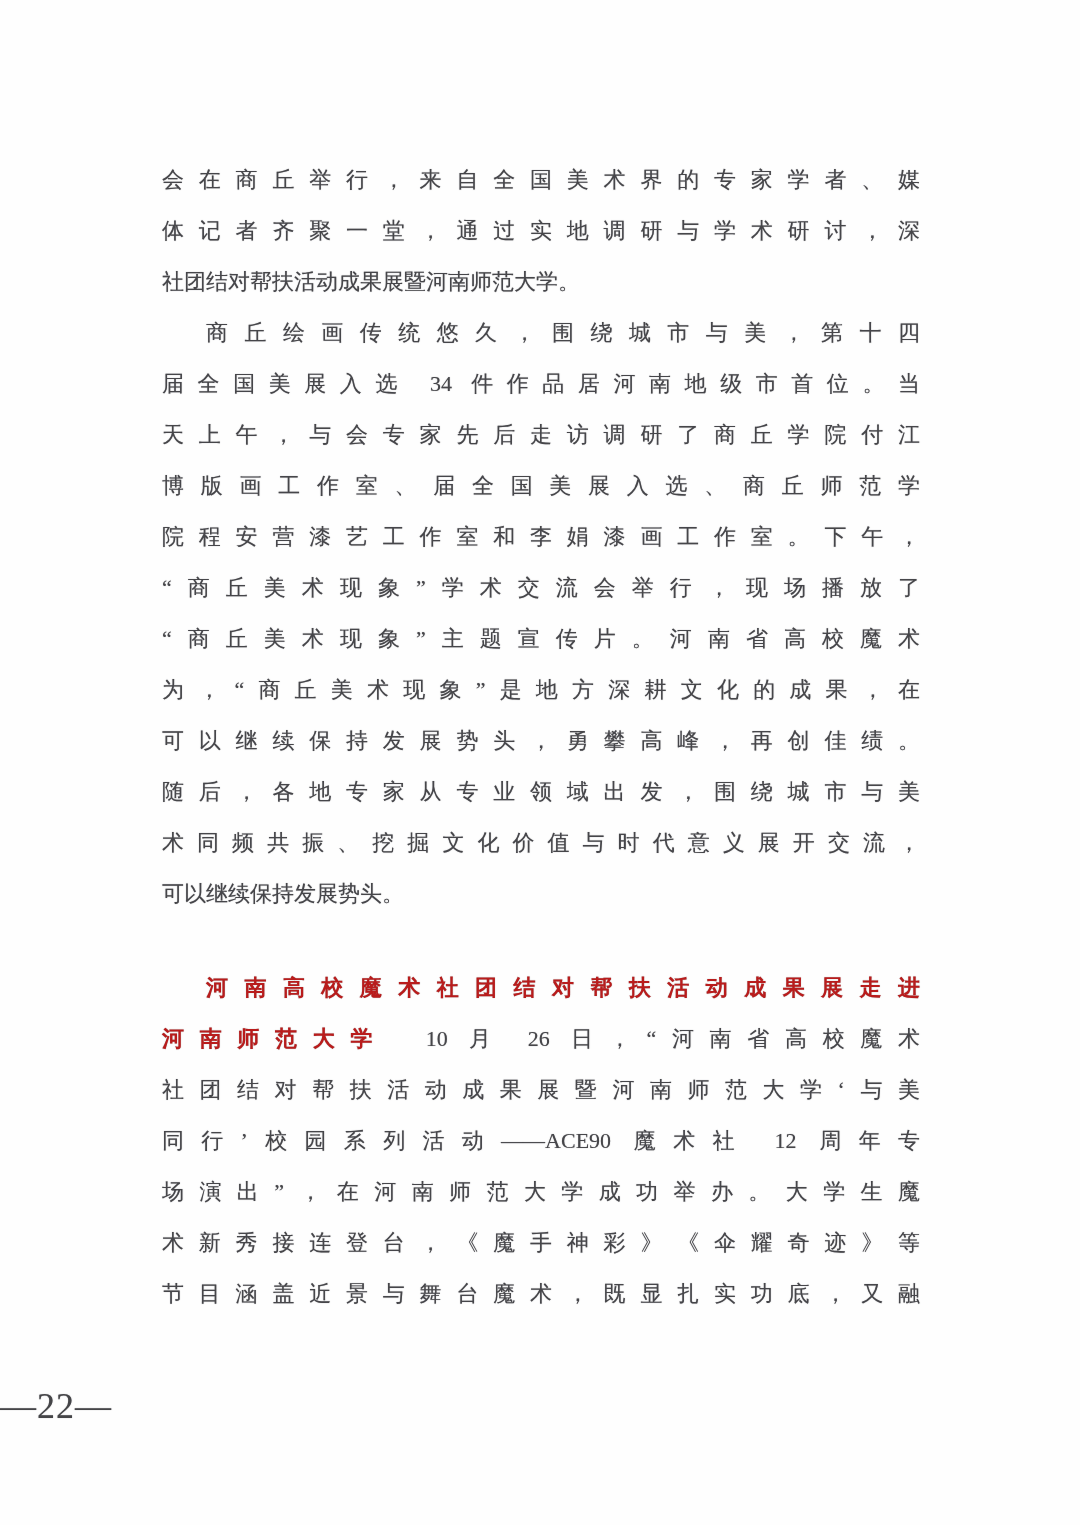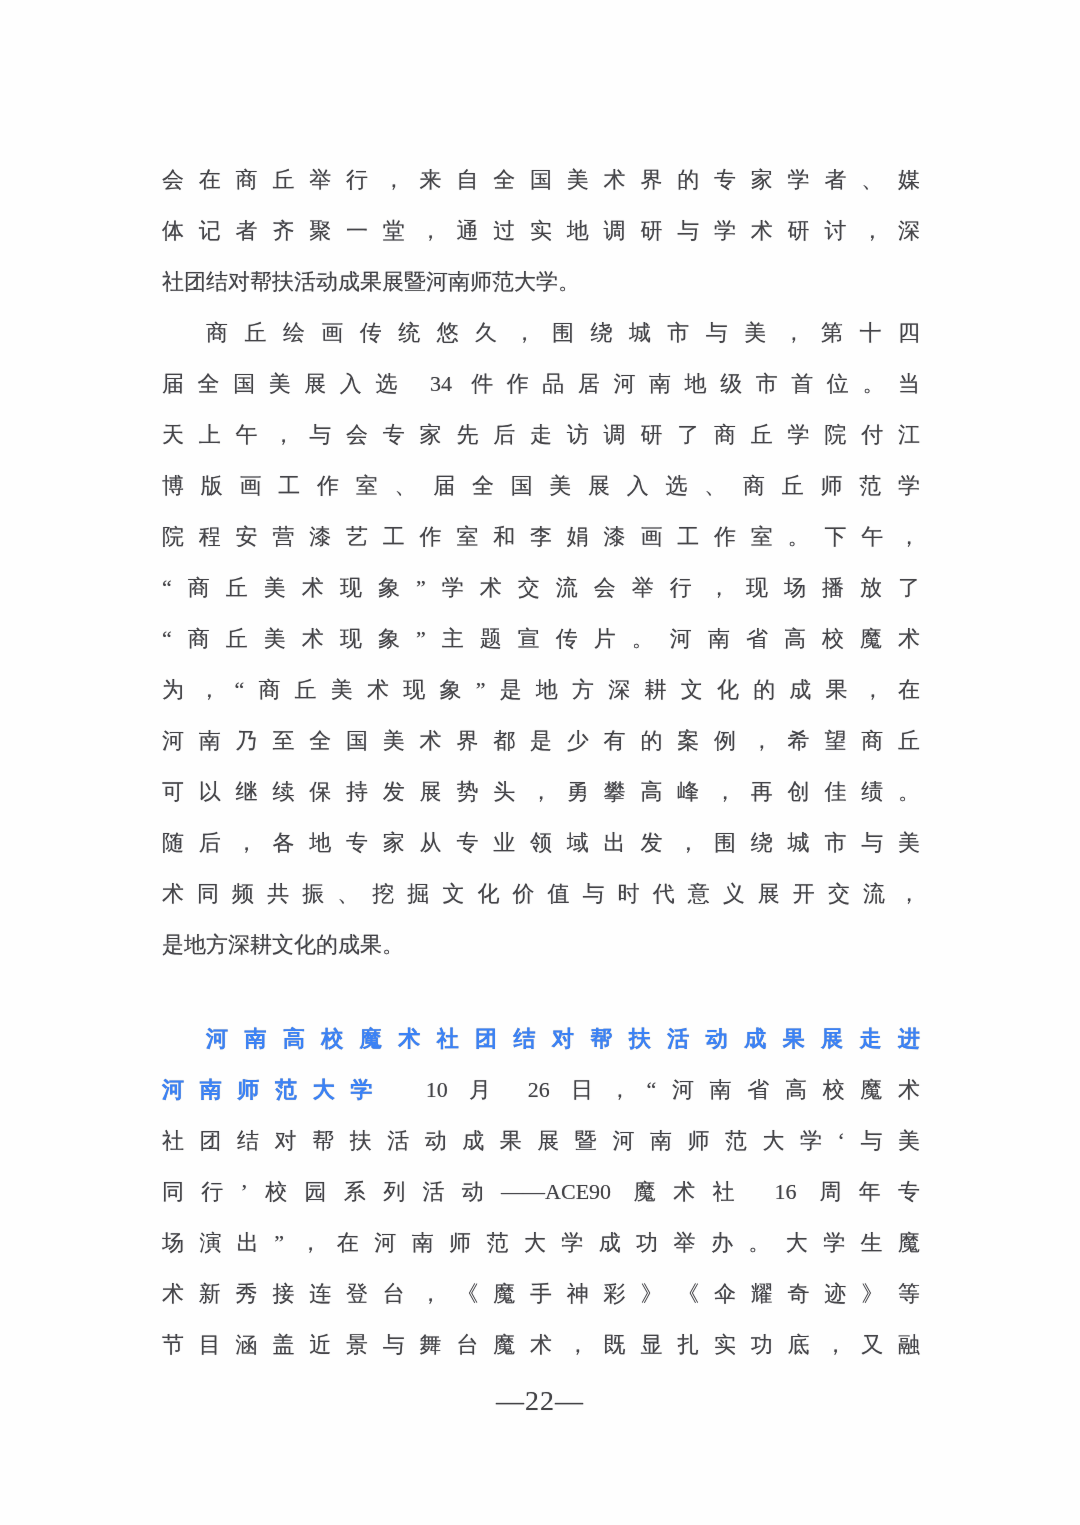--- a/index.html
+++ b/index.html
@@ -38,30 +38,30 @@
   }
   .line.indent {
     text-indent: 2em;
   }
   .para-news {
     margin-top: 43px;
   }
   .news-title {
     font-family: "Liberation Sans", sans-serif;
     font-weight: 700;
-    color: #3b82f6;
+    color: #b91c1c;
     text-shadow: 0 0 1px rgba(20,20,20,0.4);
   }
   .page-number {
     position: absolute;
     left: 0;
     top: 1385px;
     width: 1080px;
-    text-align: center;
-    font-size: 28px;
+    text-align: left;
+    font-size: 36px;
     letter-spacing: 1px;
     color: #454548;
     font-family: "Liberation Serif", serif;
     text-shadow: 0 0 1px rgba(70,70,75,0.5);
   }
 </style>
 </head>
 <body>
 
 <div class="page">
@@ -76,32 +76,31 @@
 
     <div>
       <div class="line indent">商丘绘画传统悠久，围绕城市与美，第十四</div>
       <div class="line">届全国美展入选 34 件作品居河南地级市首位。当</div>
       <div class="line">天上午，与会专家先后走访调研了商丘学院付江</div>
       <div class="line">博版画工作室、届全国美展入选、商丘师范学</div>
       <div class="line">院程安营漆艺工作室和李娟漆画工作室。下午，</div>
       <div class="line">“商丘美术现象”学术交流会举行，现场播放了</div>
       <div class="line">“商丘美术现象”主题宣传片。河南省高校魔术</div>
       <div class="line">为，“商丘美术现象”是地方深耕文化的成果，在</div>
-      <div class="line">河南乃至全国美术界都是少有的案例，希望商丘</div>
       <div class="line">可以继续保持发展势头，勇攀高峰，再创佳绩。</div>
       <div class="line">随后，各地专家从专业领域出发，围绕城市与美</div>
       <div class="line">术同频共振、挖掘文化价值与时代意义展开交流，</div>
-      <div class="line end">是地方深耕文化的成果。</div>
+      <div class="line end">可以继续保持发展势头。</div>
     </div>
 
     <div class="para-news">
       <div class="line indent news-title">河南高校魔术社团结对帮扶活动成果展走进</div>
       <div class="line"><span class="news-title">河南师范大学</span><span>　10 月 26 日，“河南省高校魔术</span></div>
       <div class="line">社团结对帮扶活动成果展暨河南师范大学‘与美</div>
-      <div class="line">同行’校园系列活动——ACE90 魔术社 16 周年专</div>
+      <div class="line">同行’校园系列活动——ACE90 魔术社 12 周年专</div>
       <div class="line">场演出”，在河南师范大学成功举办。大学生魔</div>
       <div class="line">术新秀接连登台，《魔手神彩》《伞耀奇迹》等</div>
       <div class="line">节目涵盖近景与舞台魔术，既显扎实功底，又融</div>
     </div>
 
   </div>
 
   <div class="page-number">—22—</div>
 
 </div>

